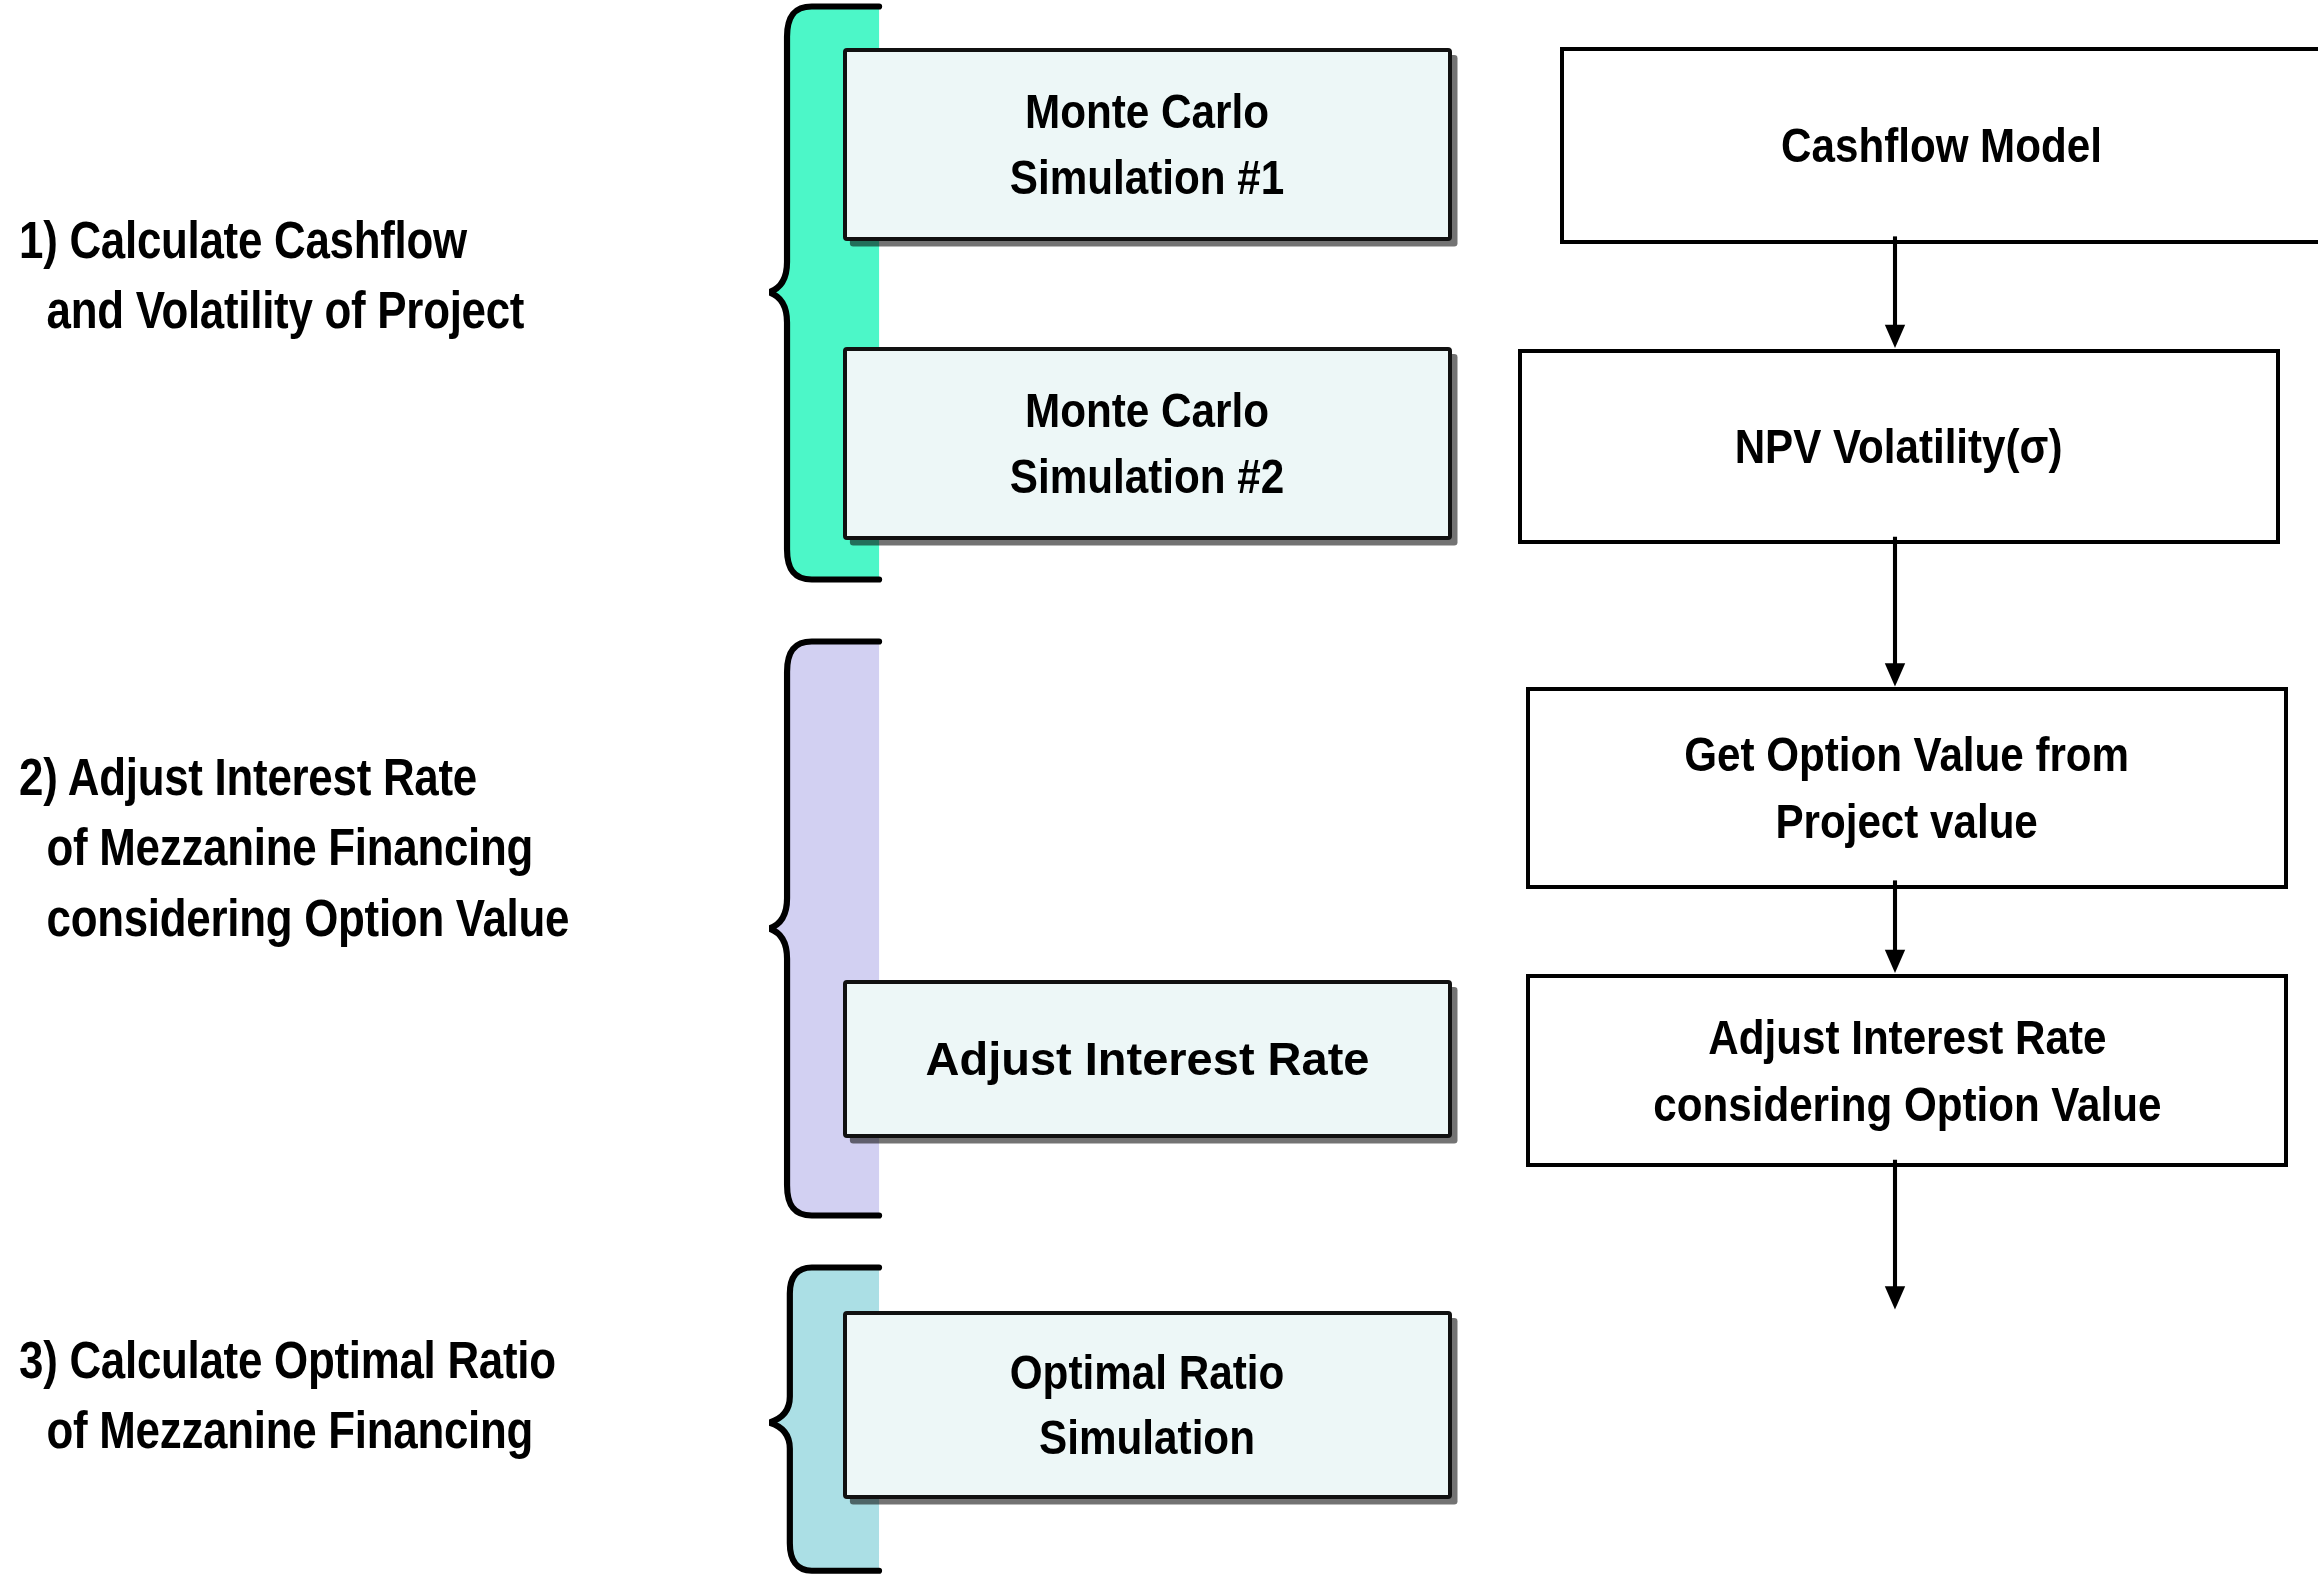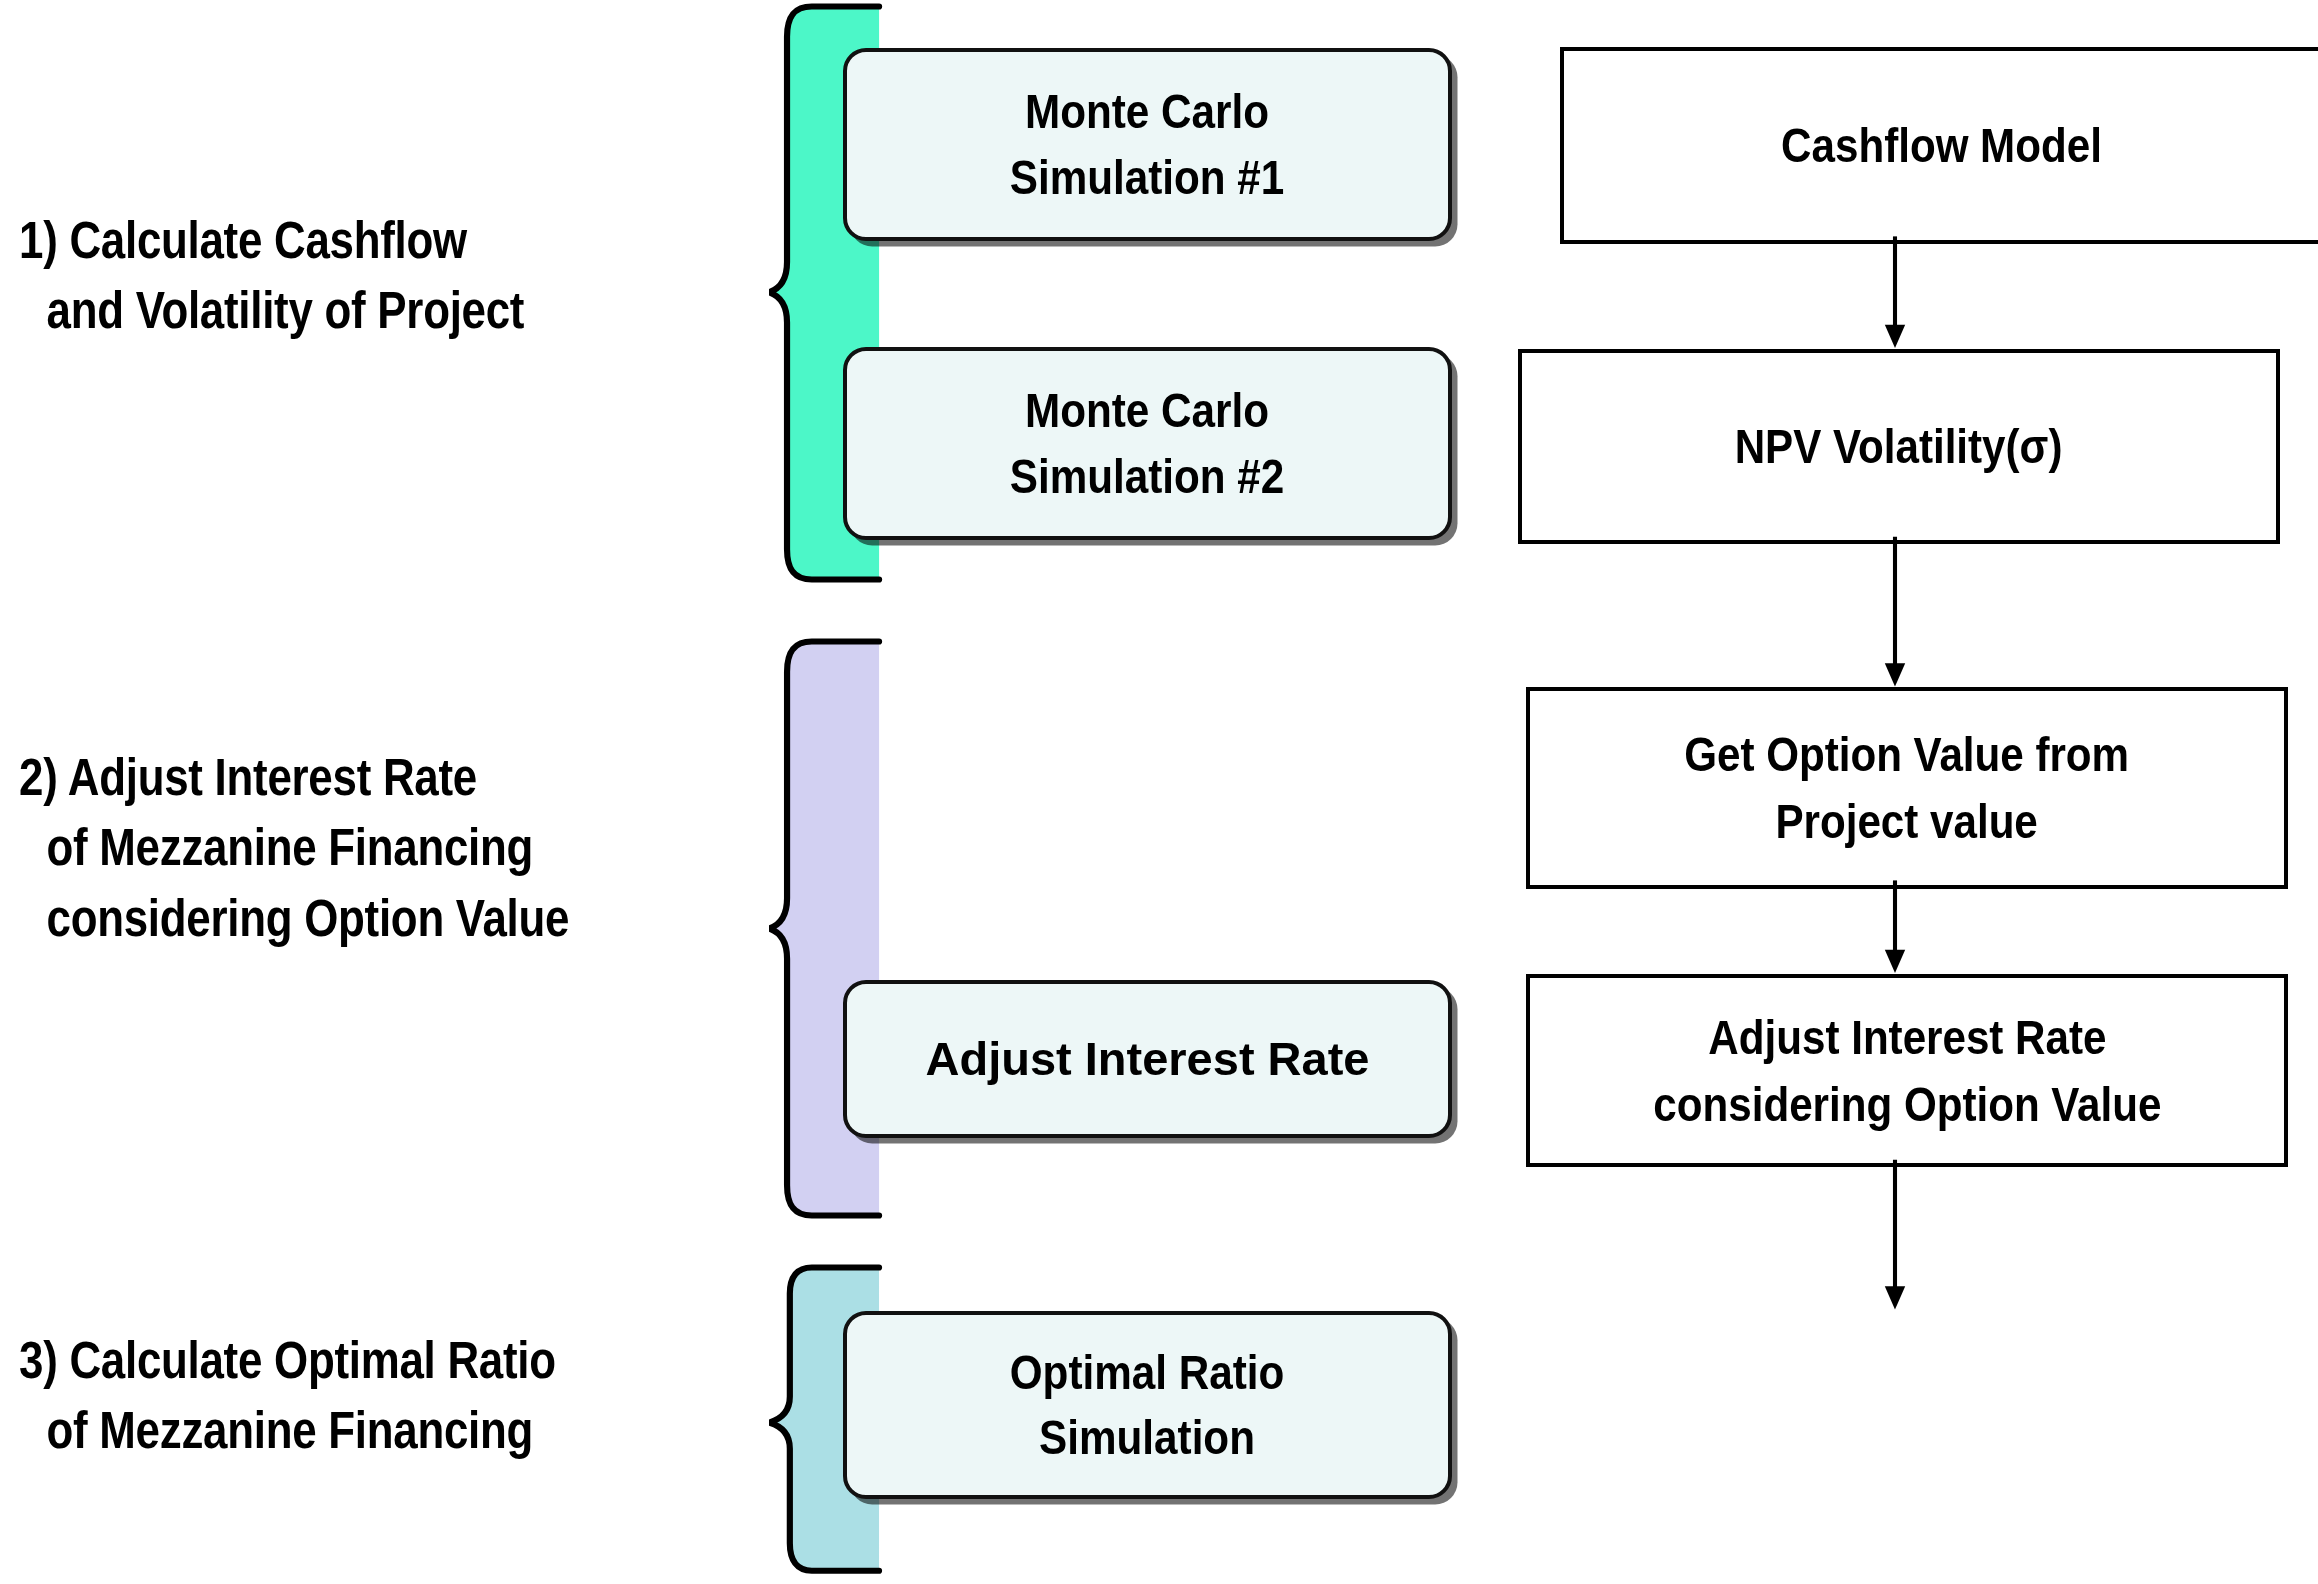--- a/index.html
+++ b/index.html
@@ -15,21 +15,21 @@
               transform:scaleX(0.86);transform-origin:left center;
               white-space:nowrap;}
   .step-label .ln{display:block;}
   .step-label .ln.ind{padding-left:32px;}
 
   
   .brace{position:absolute;}
 
   
   .rbox{position:absolute;background:#edf7f7;border:4.1px solid #111;
-        border-radius:23px;box-shadow:6.2px 6.2px 0 -0.7px rgba(0,0,0,.55);
+        border-radius:4px;box-shadow:6.2px 6.2px 0 -0.7px rgba(0,0,0,.55);
         display:flex;align-items:center;justify-content:center;text-align:center;}
   .rbox .txt{color:#000;font-weight:bold;font-size:48px;line-height:1.36;
              transform:scaleX(0.88);transform-origin:center center;white-space:nowrap;}
   .rbox .txt.wide{transform:scaleX(1.0);font-size:47px;}
 
   
   .sbox{position:absolute;background:#ffffff;border:4.1px solid #000;
         display:flex;align-items:center;justify-content:center;text-align:center;}
   .sbox .txt{color:#000;font-weight:bold;font-size:49px;line-height:1.36;
              transform:scaleX(0.86);transform-origin:center center;white-space:nowrap;}

